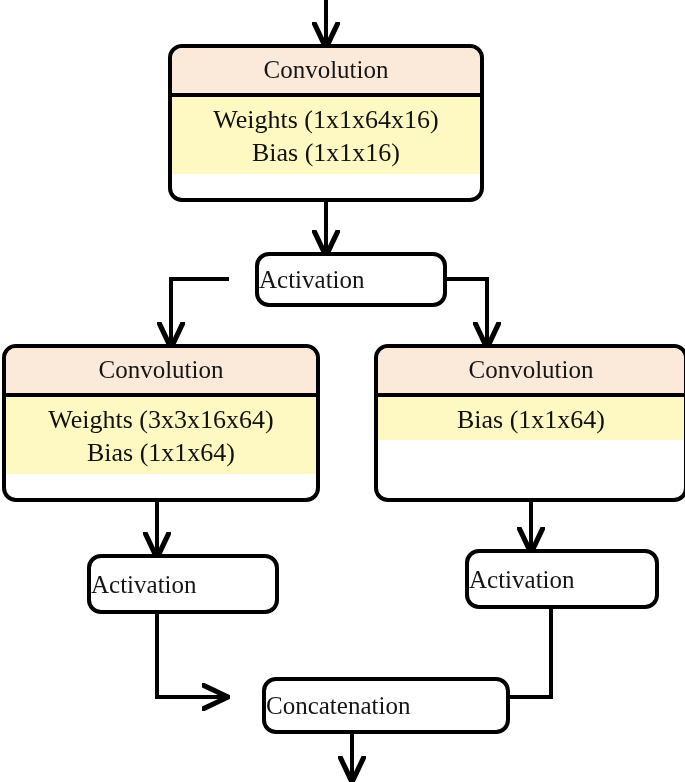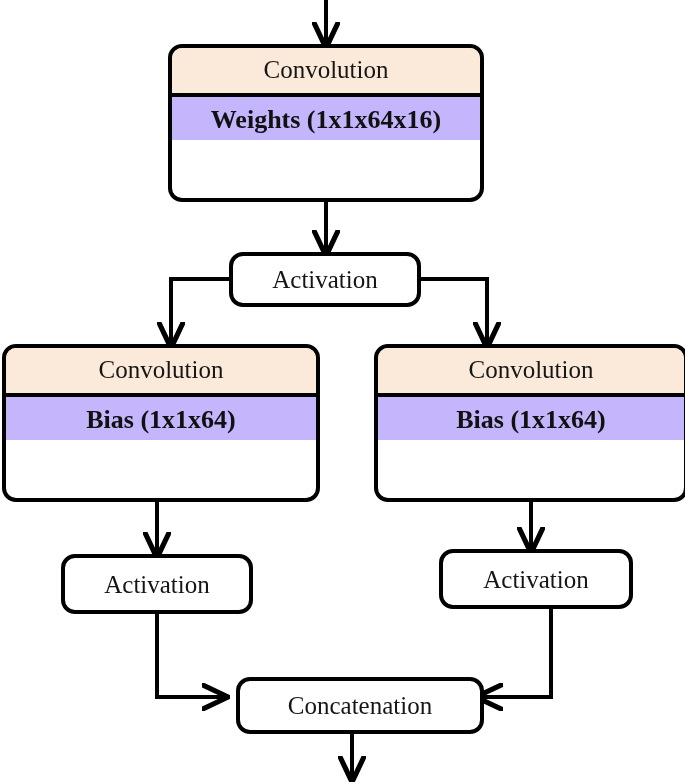--- a/index.html
+++ b/index.html
@@ -30,36 +30,35 @@
     box-sizing: border-box;
     border: 4px solid #000000;
     border-radius: 14px;
     background: #ffffff;
     overflow: hidden;
     z-index: 2;
   }
   .node.simple {
     display: flex;
     align-items: center;
-    justify-content: center;
+    margin-left: 26px;
   }
   .node-header {
     background: #fbe9da;
     border-bottom: 4px solid #000000;
     text-align: center;
     line-height: 1;
     padding: 9px 0 11px 0;
     font-size: 25px;
     color: #161616;
   }
   .node-body {
-    background: #c4b5fd;
+    background: #fef9c3;
     text-align: center;
     padding: 6px 0 4px 0;
-    font-weight: bold;
   }
   .node-body .line {
     font-size: 26px;
     color: #111111;
     line-height: 1.28;
     white-space: nowrap;
   }
   .simple-label {
     font-size: 25px;
     color: #151515;
@@ -106,30 +105,32 @@
       <path d="M 551 609 L 551 697 L 478 697" marker-end="url(#arrow)"></path>
 
       <path d="M 352 734 L 352 780" marker-end="url(#arrow)"></path>
     </g>
   </svg>
 
   <div class="node" id="conv-top">
     <div class="node-header">Convolution</div>
     <div class="node-body">
       <div class="line">Weights  (1x1x64x16)</div>
+      <div class="line">Bias (1x1x16)</div>
     </div>
   </div>
 
   <div class="node simple" id="act-top">
     <span class="simple-label">Activation</span>
   </div>
 
   <div class="node" id="conv-left">
     <div class="node-header">Convolution</div>
     <div class="node-body">
+      <div class="line">Weights  (3x3x16x64)</div>
       <div class="line">Bias (1x1x64)</div>
     </div>
   </div>
 
   <div class="node" id="conv-right">
     <div class="node-header">Convolution</div>
     <div class="node-body">
       <div class="line">Bias (1x1x64)</div>
     </div>
   </div>

